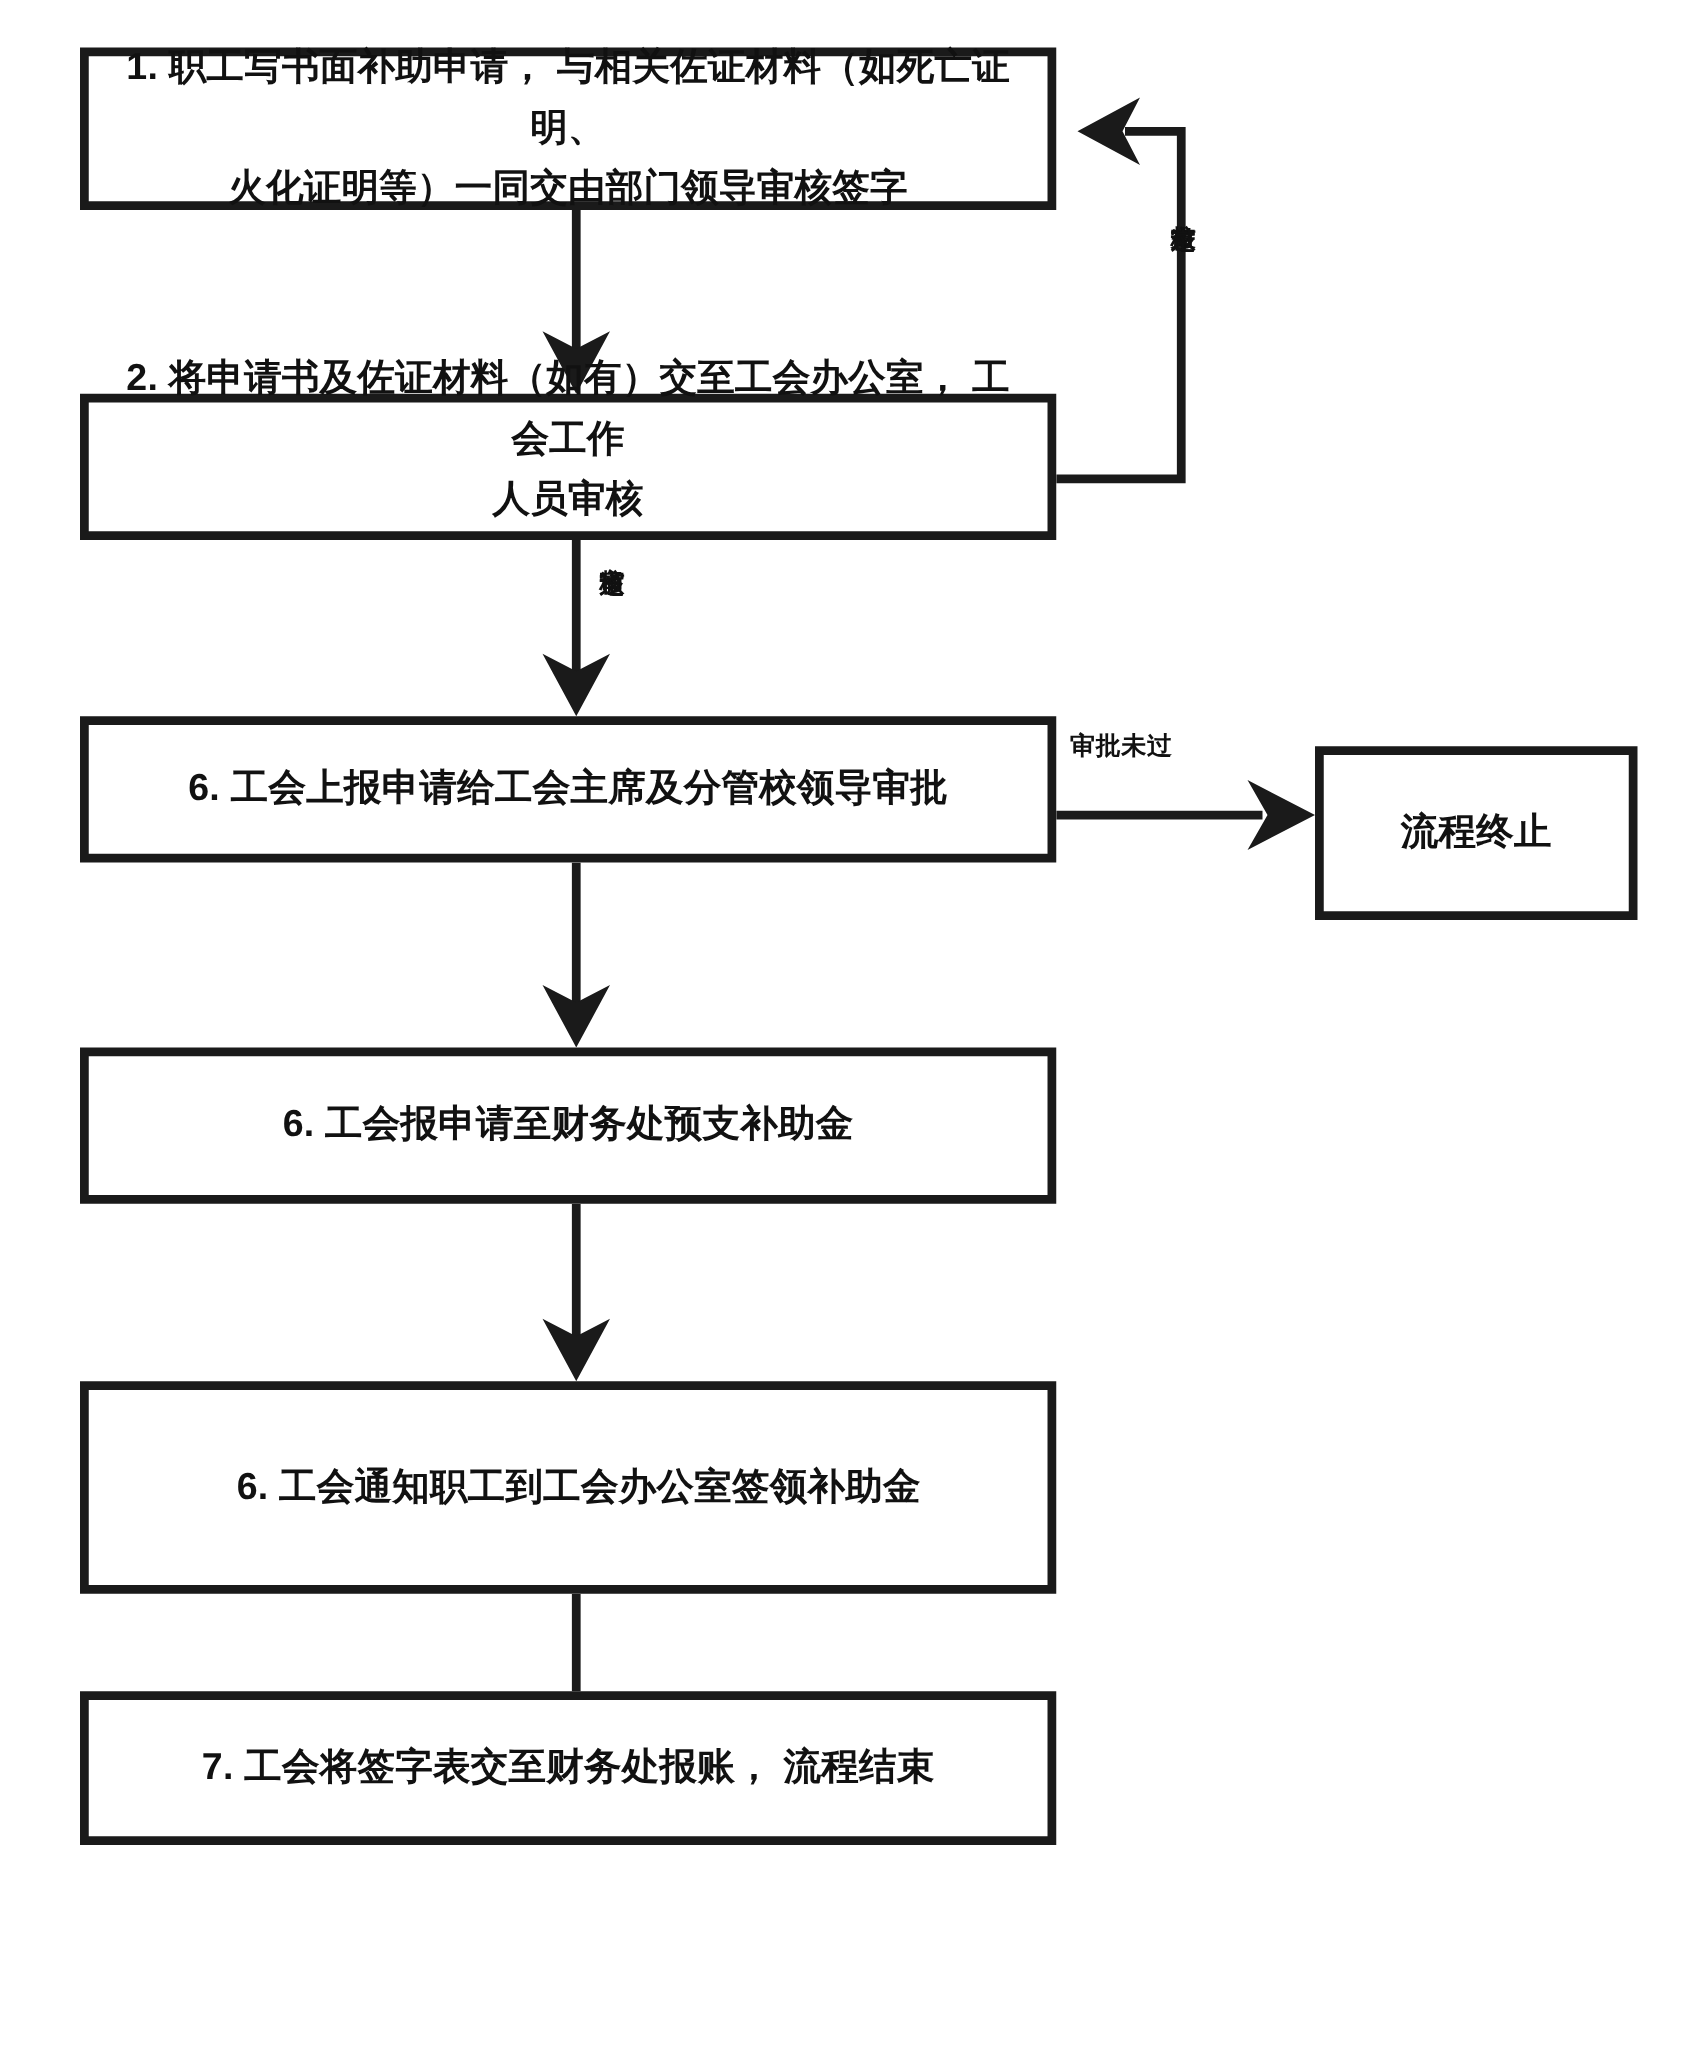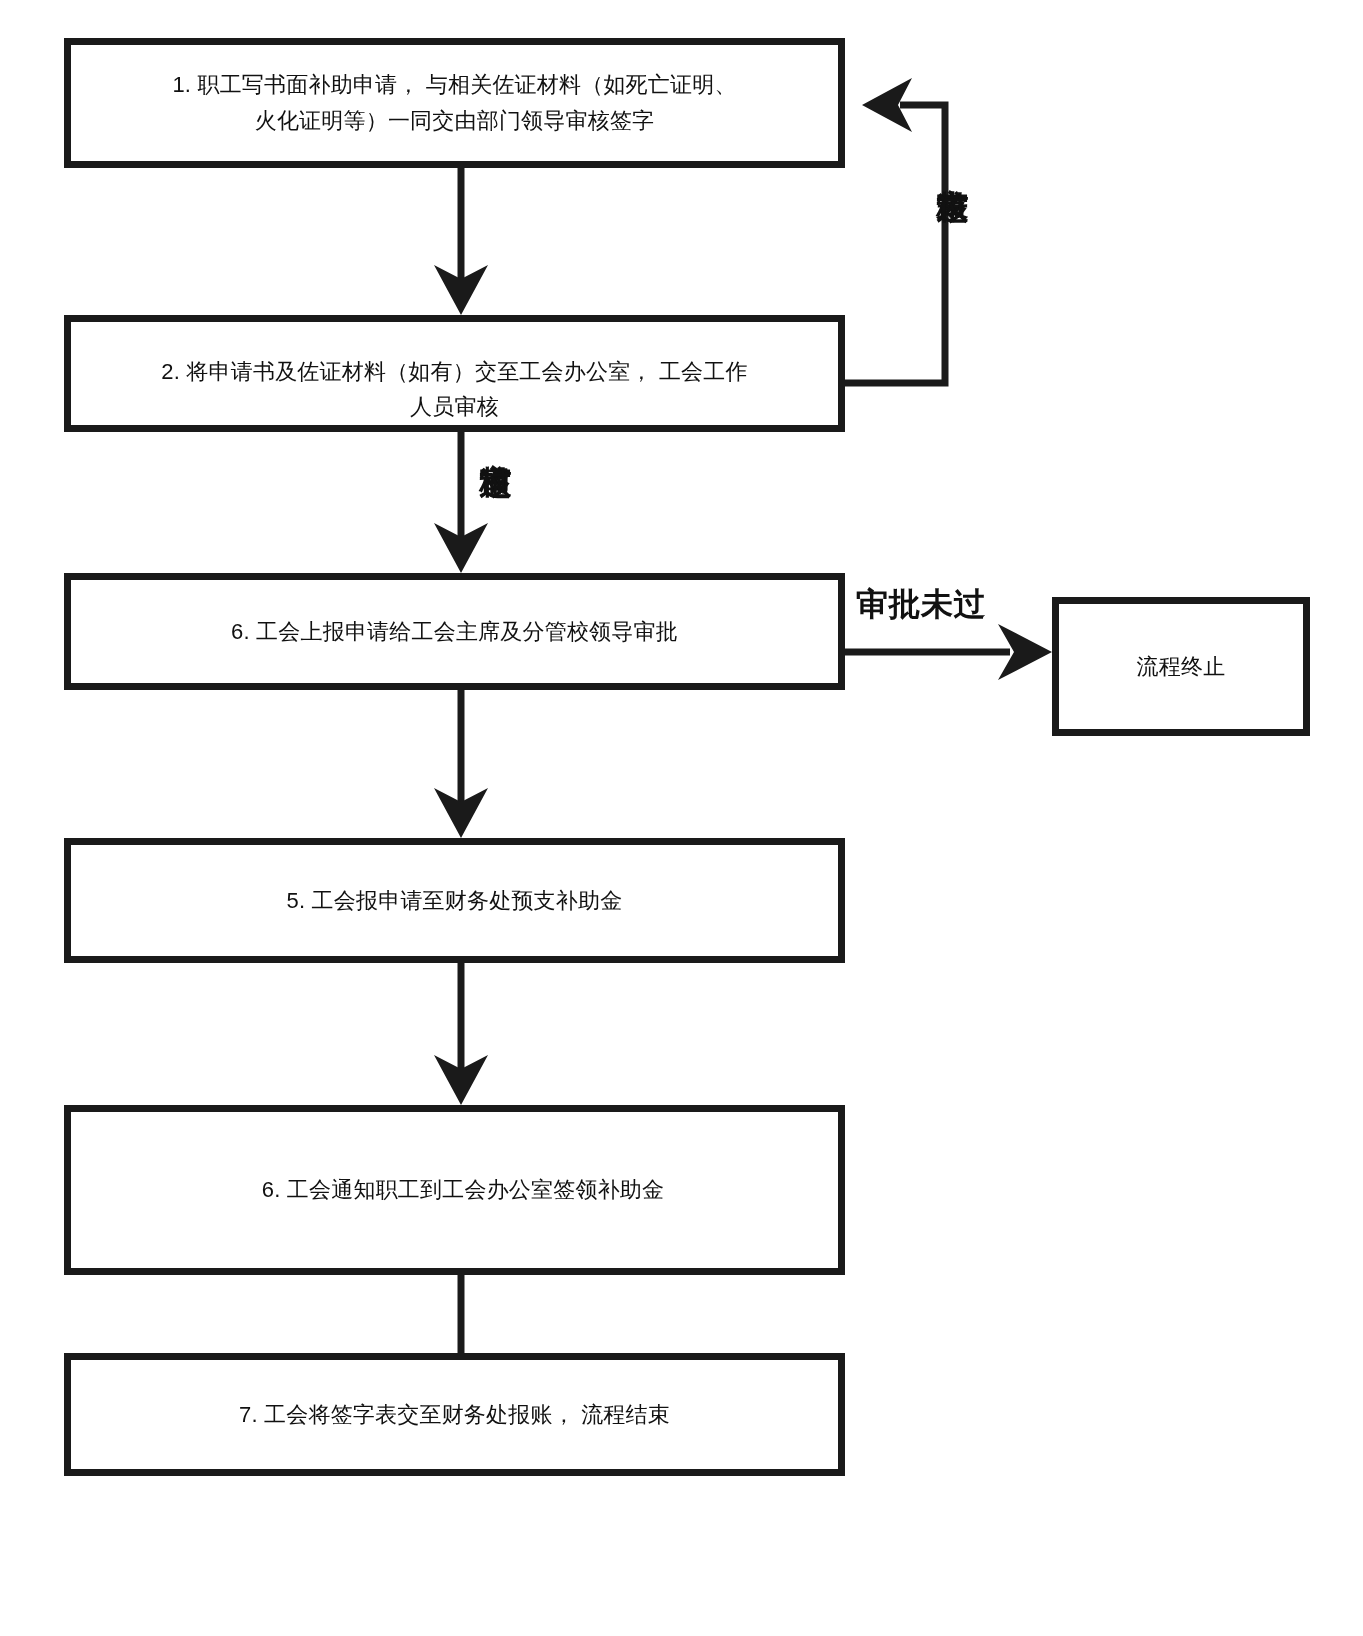--- a/index.html
+++ b/index.html
@@ -22,34 +22,34 @@
     position: absolute;
     box-sizing: border-box;
     border: 7px solid #1a1a1a;
     background: #ffffff;
     display: flex;
     align-items: center;
     justify-content: center;
     text-align: center;
   }
   .node-label {
-    font-size: 22px;
+    font-size: 30px;
     line-height: 1.62;
     color: #111111;
-    font-weight: 400;
+    font-weight: 700;
     letter-spacing: 0.2px;
     padding: 0 18px;
     white-space: pre-line;
   }
   .node-label.single {
     white-space: nowrap;
   }
   .edge-label {
     position: absolute;
-    font-size: 32px;
+    font-size: 20px;
     font-weight: 700;
     color: #111111;
     letter-spacing: 0.5px;
     white-space: nowrap;
   }
   .edge-label.vertical {
     writing-mode: vertical-rl;
     text-orientation: upright;
     line-height: 1.06;
     letter-spacing: 1px;
@@ -129,21 +129,21 @@
 
   <div class="node" style="left:64px; top:573px; width:781px; height:117px;">
     <div class="node-label single">6. 工会上报申请给工会主席及分管校领导审批</div>
   </div>
 
   <div class="node" style="left:1052px; top:597px; width:258px; height:139px;">
     <div class="node-label single">流程终止</div>
   </div>
 
   <div class="node" style="left:64px; top:838px; width:781px; height:125px;">
-    <div class="node-label single">5. 工会报申请至财务处预支补助金</div>
+    <div class="node-label single">6. 工会报申请至财务处预支补助金</div>
   </div>
 
   <div class="node" style="left:64px; top:1105px; width:781px; height:170px;padding-left:17px;">
     <div class="node-label single">6. 工会通知职工到工会办公室签领补助金</div>
   </div>
 
   <div class="node" style="left:64px; top:1353px; width:781px; height:123px;">
     <div class="node-label single">7. 工会将签字表交至财务处报账，  流程结束</div>
   </div>
 

